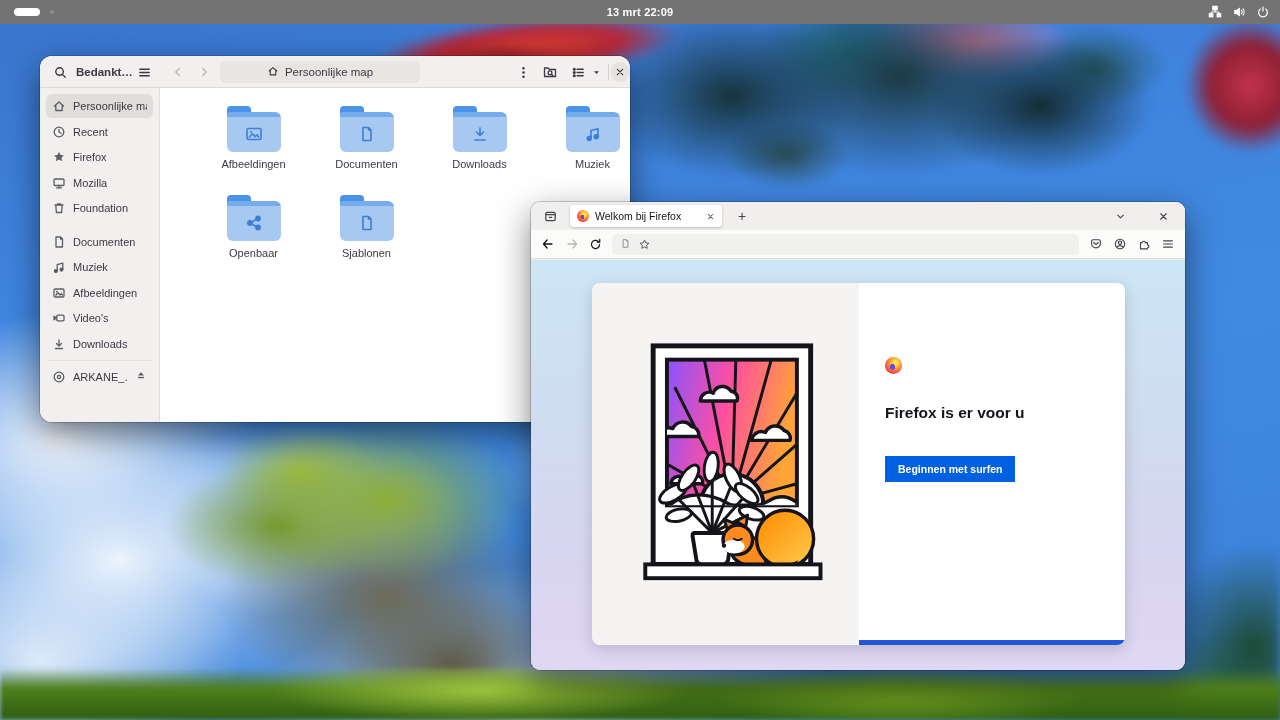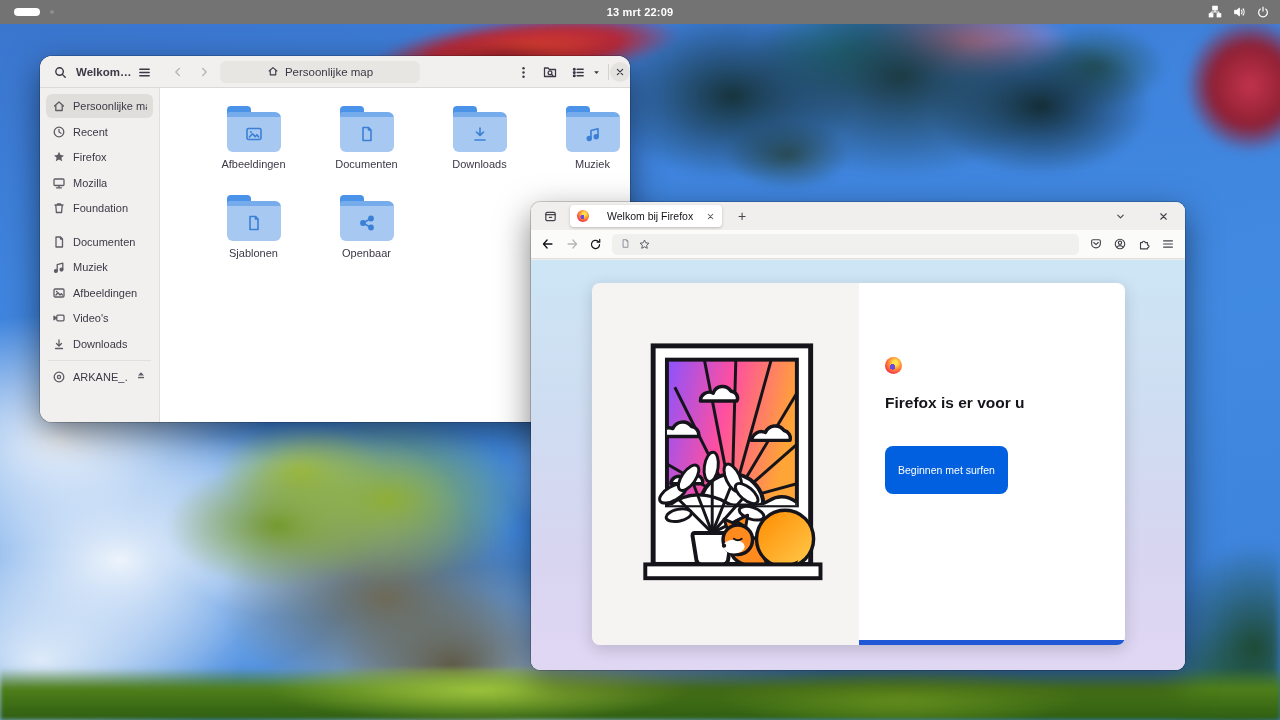--- a/index.html
+++ b/index.html
@@ -85,41 +85,41 @@
   .folder-body { position:absolute; top:6px; left:0; right:0; bottom:0; border-radius:3px 6px 6px 6px;
     background:linear-gradient(180deg,#76acec 0,#76acec 5px,#a6c8f1 5px); display:flex; align-items:center; justify-content:center; }
   .folder-body svg { margin-top:4px; color:#3b7fd6; }
   .folder-name { margin-top:6px; font-size:11px; color:#3d3846; }
 
   
   .ff-win { left:531px; top:202px; width:654px; height:468px; background:#f0efed; z-index:3; border-radius:9px; }
   .ff-tabbar { position:absolute; top:0; left:0; right:0; height:28px; background:#f0efed; display:flex; align-items:center; padding:0 12px; }
   .ff-tab { margin-left:12px; width:152px; height:22px; background:#fff; border-radius:4px; box-shadow:0 1px 3px rgba(0,0,0,.22);
     display:flex; align-items:center; gap:6px; padding:0 7px; }
-  .ff-tab-label { font-size:10.5px; color:#15141a; flex:1; white-space:nowrap; overflow:hidden;margin-left:12px; }
+  .ff-tab-label { font-size:10.5px; color:#15141a; flex:1; white-space:nowrap; overflow:hidden; }
   .ff-logo { border-radius:50%;
     background:radial-gradient(circle at 45% 58%, #6a4bda 0 20%, rgba(106,75,218,0) 21%),
                radial-gradient(circle at 60% 35%, #ffe14d 0 16%, #ff9a36 38%, #ff5a3c 60%, #e22850 80%, #721f93 100%); }
   .ff-iconbtn { display:flex; align-items:center; justify-content:center; color:#45434c; }
   .ff-newtab { margin-left:10px; font-size:14px; color:#45434c; width:20px; text-align:center; }
   .ff-tab-right { margin-left:auto; display:flex; align-items:center; gap:32px; padding-right:4px; color:#45434c; }
   .ff-nav { position:absolute; top:28px; left:0; right:0; height:29px; background:#fbfbfa; border-bottom:1px solid #e1e0de;
     display:flex; align-items:center; padding:0 10px; gap:10px; }
   .ff-urlbar { flex:1; height:21px; background:#f0f0ee; border-radius:5px; display:flex; align-items:center; gap:7px; padding:0 8px; }
   .ff-placeholder { flex:1; font-size:10.5px; color:#8f8e98; }
   .ff-content { position:absolute; top:58px; left:0; right:0; bottom:0;
     background:linear-gradient(180deg,#cde6f5 0%,#cfdcf1 40%,#d9d5f1 75%,#e0d7f3 100%); }
   .ff-card { position:absolute; left:61px; top:23px; width:533px; height:362px; border-radius:8px; overflow:hidden;
     box-shadow:0 4px 16px rgba(0,0,0,.16); display:flex; }
   .ff-card-left { width:267px; background:#f5f4f2; display:flex; align-items:center; justify-content:center; }
   .ff-card-right { flex:1; background:#fff; border-bottom:5px solid #2158d6; padding:74px 26px 0 26px; }
-  .ff-h1 { font-size:15.5px; font-weight:bold; color:#15141a; margin:16px 0 8px 0; }
+  .ff-h1 { font-size:15.5px; font-weight:bold; color:#15141a; margin:26px 0 8px 0; }
   .ff-body { font-size:10.5px; line-height:1.58; color:#5b5b66; width:222px; }
-  .ff-cta { margin-top:26px; display:inline-block; background:#0060df; color:#fff; font-size:10.5px; font-weight:normal;
-    padding:18px 13px; border-radius:8px; border:none; }
+  .ff-cta { margin-top:26px; display:inline-block; background:#0060df; color:#fff; font-size:10.5px; font-weight:bold;
+    padding:7px 13px; border-radius:0; border:none; }
 </style>
 </head>
 <body>
 
 <div id="screen">
 
   <div class="wp">
     <div class="wp-clouds"></div>
     <div class="wp-rock-right"></div>
     <div class="wp-red1"></div>
@@ -160,21 +160,21 @@
   </div>
 
   <div class="win files-win">
     <div class="files-header">
       <div class="fh-btn" style="left:10px">
         <svg width="15" height="15" viewBox="0 0 16 16" fill="none" stroke="currentColor" stroke-width="1.5" stroke-linecap="round">
             <circle cx="7" cy="7" r="4"></circle>
             <path d="M10 10 L13 13"></path>
           </svg>
       </div>
-      <div class="files-title">Welkom…</div>
+      <div class="files-title">Bedankt…</div>
       <div class="fh-btn" style="left:94px">
         <svg width="15" height="15" viewBox="0 0 16 16" fill="none" stroke="currentColor" stroke-width="1.5" stroke-linecap="round">
             <path d="M3 4.5 H13 M3 8 H13 M3 11.5 H13"></path>
           </svg>
       </div>
       <div class="fh-btn" style="left:128px; color:#b8b6b3">
         <svg width="14" height="14" viewBox="0 0 16 16" fill="none" stroke="currentColor" stroke-width="1.6" stroke-linecap="round" stroke-linejoin="round">
             <path d="M9.5 4 L5.5 8 L9.5 12"></path>
           </svg>
       </div>
@@ -356,41 +356,41 @@
                   <circle cx="13.2" cy="12.8" r="1.9" fill="currentColor"></circle>
                 </svg>
           </div>
             </div>
           <div class="folder-name">Muziek</div>
         </div>
         <div class="folder-cell">
           <div class="folder-ic">
               <div class="folder-tab"></div>
               <div class="folder-body">
-            <svg width="20" height="20" viewBox="0 0 20 20" fill="none" stroke="currentColor" stroke-width="1.6" stroke-linejoin="round">
-                  <path d="M6 3.5 H11.5 L14 6 V16.5 H6 Z"></path>
-                  <path d="M11.5 3.5 V6 H14"></path>
-                </svg>
-          </div>
-            </div>
-          <div class="folder-name">Sjablonen</div>
-        </div>
-        <div class="folder-cell">
-          <div class="folder-ic">
-              <div class="folder-tab"></div>
-              <div class="folder-body">
             <svg width="20" height="20" viewBox="0 0 20 20" fill="none" stroke="currentColor" stroke-width="1.6" stroke-linecap="round">
                   <circle cx="6" cy="10" r="2.1" fill="currentColor"></circle>
                   <circle cx="14" cy="5.5" r="2.1" fill="currentColor"></circle>
                   <circle cx="14" cy="14.5" r="2.1" fill="currentColor"></circle>
                   <path d="M7.8 9 L12.2 6.4 M7.8 11 L12.2 13.6"></path>
                 </svg>
           </div>
             </div>
           <div class="folder-name">Openbaar</div>
+        </div>
+        <div class="folder-cell">
+          <div class="folder-ic">
+              <div class="folder-tab"></div>
+              <div class="folder-body">
+            <svg width="20" height="20" viewBox="0 0 20 20" fill="none" stroke="currentColor" stroke-width="1.6" stroke-linejoin="round">
+                  <path d="M6 3.5 H11.5 L14 6 V16.5 H6 Z"></path>
+                  <path d="M11.5 3.5 V6 H14"></path>
+                </svg>
+          </div>
+            </div>
+          <div class="folder-name">Sjablonen</div>
         </div>
       </div>
     </div>
   </div>
 
   <div class="win ff-win">
     <div class="ff-tabbar">
       <span class="ff-iconbtn">
         <svg width="15" height="15" viewBox="0 0 16 16" fill="none" stroke="currentColor" stroke-width="1.3" stroke-linecap="round">
             <rect x="3" y="3.5" width="10" height="9" rx="1.5"></rect>

